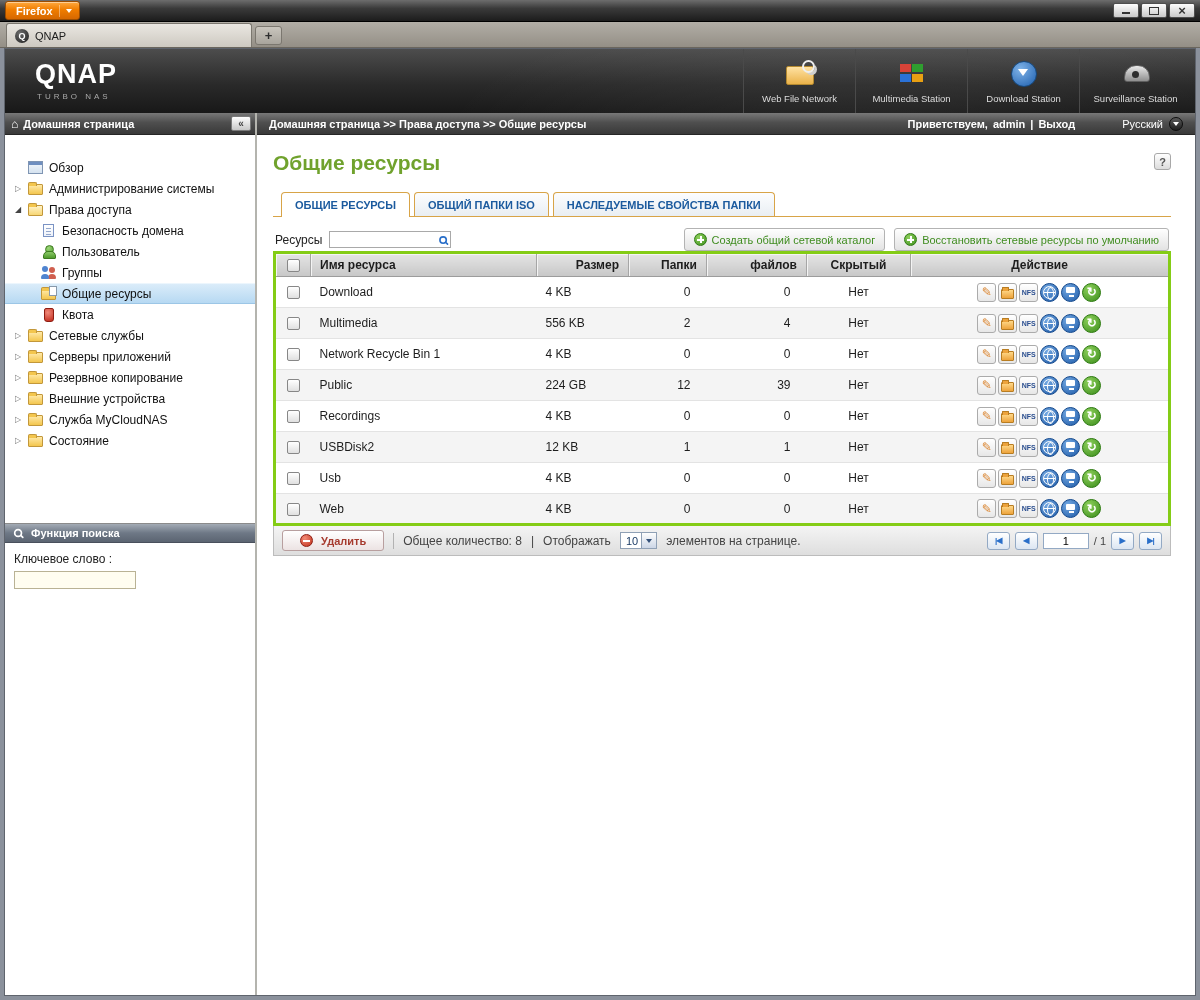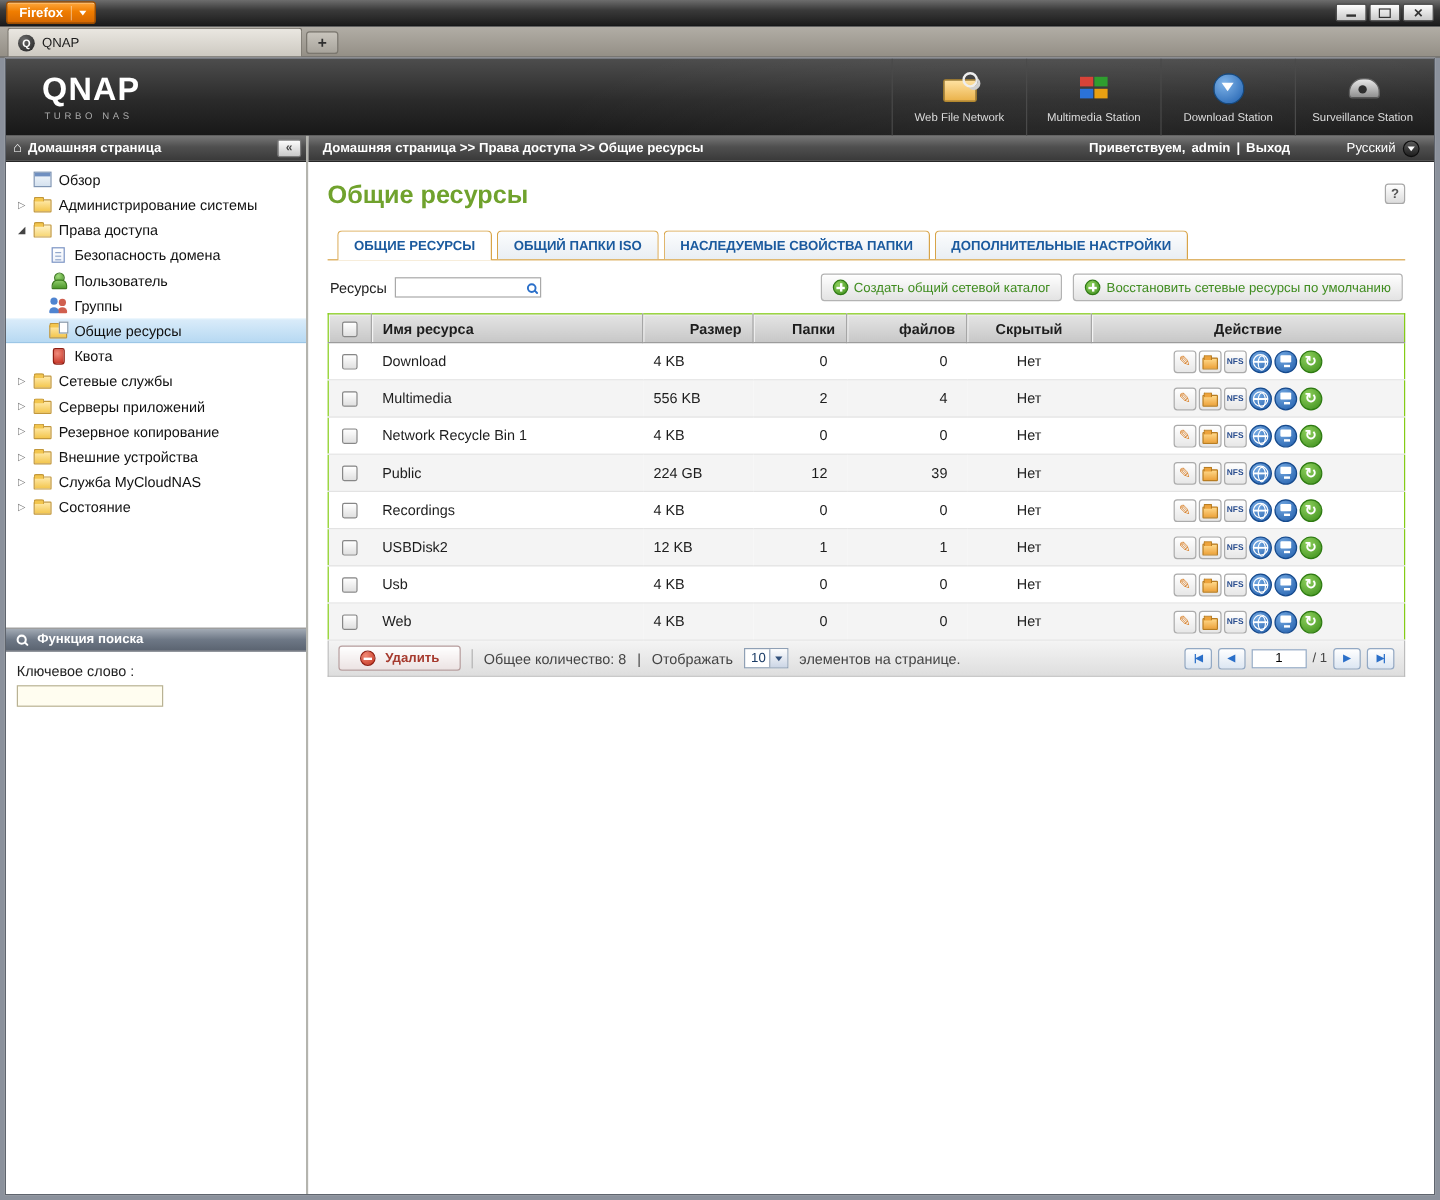--- a/index.html
+++ b/index.html
@@ -42,21 +42,21 @@
   .st-ss::before{content:"";position:absolute;left:5px;top:7px;width:24px;height:15px;border-radius:12px 12px 3px 3px;background:linear-gradient(#e9e9e9,#8f8f8f);border:1px solid #5f5f5f}
   .st-ss::after{content:"";position:absolute;left:13px;top:13px;width:7px;height:7px;border-radius:50%;background:#2e2e2e}
 
   .midrow{flex:1;display:flex;min-height:0}
 
   
   .sidebar{width:252px;flex:none;background:#fff;border-right:2px solid #b4b4ae;display:flex;flex-direction:column}
   .sb-header{height:22px;flex:none;background:linear-gradient(#787878,#4f4f4f 45%,#393939);border-bottom:1px solid #262626;color:#fff;font-size:11px;font-weight:bold;display:flex;align-items:center;gap:5px;padding:0 4px 0 6px}
   .home-ico::before{content:"⌂";color:#fff;font-size:12px;line-height:1}
   .collapse-btn{margin-left:auto;width:20px;height:15px;background:linear-gradient(#fefefe,#c8c8c8);border:1px solid #7a7a7a;border-radius:2px;color:#444;font-size:10px;font-weight:bold;display:flex;align-items:center;justify-content:center;cursor:pointer;line-height:1}
-  .tree{height:388px;flex:none;padding-top:4px;overflow:hidden}
+  .tree{height:388px;flex:none;padding-top:22px;overflow:hidden}
   .ti{height:21px;display:flex;align-items:center;font-size:12px;color:#111;padding-left:10px;cursor:pointer;white-space:nowrap}
   .ti.lvl2{padding-left:36px}
   .ti .arrow{width:13px;flex:none;font-size:8px;color:#777;display:flex;align-items:center}
   .arrow-c::before{content:"▷"}
   .arrow-e::before{content:"◢";color:#444}
   .sp{width:13px;flex:none}
   .ti-label{margin-left:2px}
   .ti.sel{background:linear-gradient(#dcedfa,#b5d8f2);box-shadow:inset 0 1px 0 #ecf6fd,inset 0 -1px 0 #9cc6e6}
   .ico{width:15px;height:13px;flex:none;margin-right:4px;position:relative;display:inline-block}
   .ico-folder,.ico-folder-open,.ico-shares{background:linear-gradient(#ffe9a8,#f3c64e);border:1px solid #c2973a;border-radius:1px;height:11px;margin-top:2px}
@@ -102,21 +102,21 @@
   .filter-wrap{position:relative;margin-left:7px}
   .filter-input{width:122px;height:17px;border:1px solid #a9a9a9;font-size:11px;padding:0 18px 0 4px;background:#fff;font-family:"Liberation Sans",sans-serif}
   .filter-wrap .mag-b{position:absolute;right:1px;top:3px}
   .tb-actions{margin-left:auto;display:flex;gap:9px}
   .tb-btn{height:23px;display:flex;align-items:center;gap:5px;padding:0 9px;border:1px solid #b3b3b3;border-radius:3px;background:linear-gradient(#fefefe,#e3e3e3);font-size:11px;color:#3f8c1f;cursor:pointer;box-shadow:inset 0 1px 0 #fff;white-space:nowrap}
   .plus-ico{width:13px;height:13px;border-radius:50%;background:radial-gradient(circle at 35% 30%,#8ed05c,#3f8f1d);border:1px solid #2f7a14;position:relative;flex:none}
   .plus-ico::before{content:"";position:absolute;left:2px;right:2px;top:5px;height:2px;background:#fff}
   .plus-ico::after{content:"";position:absolute;top:2px;bottom:2px;left:5px;width:2px;background:#fff}
 
   
-  table.shares{width:100%;border-collapse:collapse;margin-top:10px;border:1px solid #84cc16;font-size:12px;color:#1d1d1d}
+  table.shares{width:100%;border-collapse:collapse;border:3px solid #84cc16;font-size:12px;color:#1d1d1d}
   .shares th{height:24px;background:linear-gradient(#e4e4e4,#c7c7c7);border-right:1px solid #a6a6a6;border-bottom:1px solid #9c9c9c;font-weight:bold;font-size:12px;padding:0 9px;box-shadow:inset 1px 1px 0 #f4f4f4;white-space:nowrap}
   .shares th:last-child{border-right:none}
   .shares td{height:31px;border-bottom:1px solid #e3e3e3;padding:0 9px}
   .shares tbody tr:nth-child(even){background:#f4f4f4}
   .h-left{text-align:left}.h-right{text-align:right}.h-center{text-align:center}
   .c-cb{text-align:center;padding:0!important}
   .c-name{text-align:left}
   .c-size{text-align:left;padding-right:12px!important}
   .c-num{text-align:right;padding-right:16px!important}
   .c-hidden{text-align:center}
@@ -317,21 +317,20 @@
         <div class="content-body">
           <div class="title-row">
             <h1 class="page-title">Общие ресурсы</h1>
             <span class="help-btn">?</span>
           </div>
 
           <div class="tabs">
             <div class="tab active">ОБЩИЕ РЕСУРСЫ</div>
             <div class="tab">ОБЩИЙ ПАПКИ ISO</div>
             <div class="tab">НАСЛЕДУЕМЫЕ СВОЙСТВА ПАПКИ</div>
-            <div class="tab">ДОПОЛНИТЕЛЬНЫЕ НАСТРОЙКИ</div>
           </div>
 
           <div class="toolbar">
             <span>Ресурсы</span>
             <span class="filter-wrap">
               <input class="filter-input" type="text" value="" style="">
               <span class="mag mag-b"></span>
             </span>
             <span class="tb-actions">
               <span class="tb-btn">

